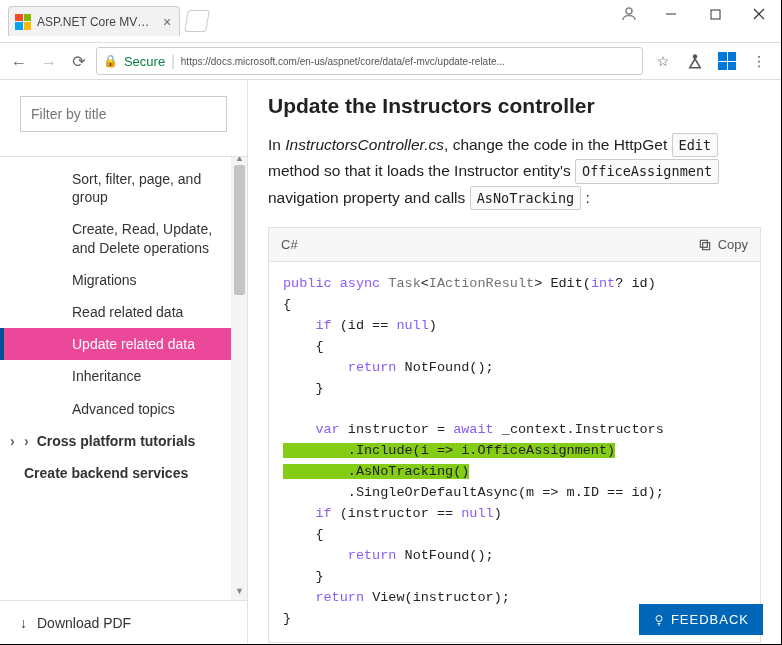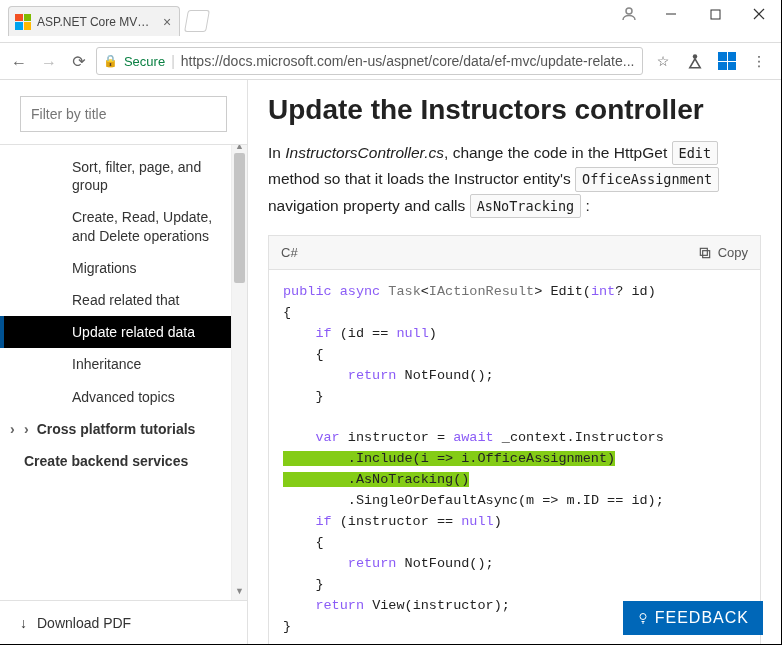--- a/index.html
+++ b/index.html
@@ -15,56 +15,56 @@
   .wincontrols { margin-left:auto; display:flex; align-items:center; height:28px;}
   .wc { width:44px; height:28px; display:flex; align-items:center; justify-content:center; color:#555; font-size:12px;}
   .acct { width:40px; height:28px; display:flex; align-items:center; justify-content:center; color:#777;}
   
   .addrbar { height: 38px; border-top:1px solid #ddd; border-bottom:1px solid #ddd; display:flex; align-items:center; padding: 0 6px; gap:4px;}
   .navbtn { width:26px; height:26px; display:flex; align-items:center; justify-content:center; color:#666; font-size:16px; border-radius:50%;}
   .navbtn.dis { color:#bbb;}
   .urlbox { flex:1; height:28px; border:1px solid #ccc; border-radius:3px; display:flex; align-items:center; padding:0 6px; gap:6px; overflow:hidden;}
   .lock { color:#0b8043; font-size:12px;}
   .secure { color:#0b8043; font-size:13px;}
-  .url { color:#555; font-size:14px; white-space:nowrap; overflow:hidden; text-overflow:ellipsis;}
+  .url { color:#555; font-size:10px; white-space:nowrap; overflow:hidden; text-overflow:ellipsis;}
   .right-icons { display:flex; align-items:center; gap:12px; padding:0 6px;}
   .ricon { width:20px; height:20px; display:flex; align-items:center; justify-content:center; color:#555;}
   .winlogo { width:18px; height:18px; display:grid; grid-template-columns:1fr 1fr; grid-template-rows:1fr 1fr; gap:1px;}
   .wl{background:#0078d7;}
   
   .page { display:flex; height:calc(645px - 80px); }
   .sidebar { width: 248px; border-right:1px solid #e1e1e1; padding: 16px 0 0 0; display:flex; flex-direction:column; position:relative;}
-  .filter { margin:0 20px 12px 20px; }
+  .filter { margin:0 20px 24px 20px; }
   .filter input { width:100%; height:36px; border:1px solid #ccc; padding:0 10px; font-size:14px; color:#555;}
   .navlist { flex:1; overflow:hidden; position:relative; border-top:1px solid #e1e1e1;}
   .nav-inner { padding: 6px 0 6px 0;}
   .item { padding: 7px 18px 7px 72px; font-size:14px; color:#333; line-height:1.3; cursor:pointer;}
   .item.lvl0 { padding-left:24px;font-weight:bold;}
-  .item.active { background:#000000; color:#fff; border-left:4px solid #005293; padding-left:68px;}
+  .item.active { background:#ec4899; color:#fff; border-left:4px solid #005293; padding-left:68px;}
   .item.exp::before { content:"›"; display:inline-block; transform:translate(-14px,0); position:absolute; color:#666;}
   .scrollbar { position:absolute; right:0; top:0; bottom:0; width:16px; background:#f4f4f4; border-left:1px solid #eee;}
   .thumb { position:absolute; left:2px; right:2px; background:#c4c4c4; border-radius:2px; top:8px; height:130px;}
   .sb-up,.sb-down{position:absolute;left:0;right:0;height:14px;text-align:center;color:#888;font-size:9px;}
   .sb-up{top:-4px;}.sb-down{bottom:0;height:14px;}
   .download { border-top:1px solid #e1e1e1; padding:14px 20px; font-size:14px; color:#333; display:flex; align-items:center; gap:10px; cursor:pointer;}
   
   .content { flex:1; padding: 10px 20px 12px 20px; overflow:hidden; position:relative;}
-  h1 { font-size:28px; font-weight:600; margin: 4px 0 14px 0; color:#222;}
+  h1 { font-size:21px; font-weight:600; margin: 4px 0 14px 0; color:#222;}
   .prose { font-size:15.5px; line-height:1.7; color:#222;}
   .prose i { font-style:italic;}
   .tag { display:inline-block; border:1px solid #ccc; background:#fafafa; padding:1px 6px; font-family:Consolas,monospace; font-size:13.5px; line-height:1.5; border-radius:2px; vertical-align:baseline;}
   .codebox { margin-top:16px; border:1px solid #e1e1e1;}
   .codehead { height:34px; display:flex; align-items:center; justify-content:space-between; padding:0 12px; background:#f7f7f7; border-bottom:1px solid #e1e1e1; font-size:13px; color:#555;}
   .copy { display:flex; align-items:center; gap:6px; cursor:pointer;justify-content:flex-end;}
   pre { font-family:Consolas,"Courier New",monospace; font-size:13.5px; line-height:1.55; padding:12px 14px; white-space:pre; overflow:auto; color:#222;}
   .kw { color:#8b5cf6;}
   .tp { color:#737373;}
   .hl { background:#84cc16;}
   
-  .feedback { position:absolute; right:18px; bottom:10px; background:#0067b8; color:#fff; padding:8px 14px; font-size:16px; letter-spacing:1px; display:flex; align-items:center; gap:6px; cursor:pointer;}
+  .feedback { position:absolute; right:18px; bottom:10px; background:#0067b8; color:#fff; padding:8px 14px; font-size:13px; letter-spacing:1px; display:flex; align-items:center; gap:6px; cursor:pointer;}
 </style>
 </head>
 <body>
 
 <div class="titlebar">
   <div class="tab">
     <span class="favicon">
         <span class="fav-a"></span>
         <span class="fav-b"></span>
         <span class="fav-c"></span>
@@ -133,21 +133,21 @@
 <div class="page">
   <div class="sidebar">
     <div class="filter">
       <input type="text" placeholder="Filter by title" style="">
     </div>
     <div class="navlist">
       <div class="nav-inner" id="nav-inner">
           <div class="item"><span>Sort, filter, page, and group</span></div>
           <div class="item"><span>Create, Read, Update, and Delete operations</span></div>
           <div class="item"><span>Migrations</span></div>
-          <div class="item"><span>Read related that</span></div>
+          <div class="item"><span>Read related data</span></div>
           <div class="item active"><span>Update related data</span></div>
           <div class="item"><span>Inheritance</span></div>
           <div class="item"><span>Advanced topics</span></div>
           <div class="item lvl0 exp"><span style="display: inline-block; margin-right: 8px; color: rgb(102, 102, 102);">›</span><span>Cross platform tutorials</span></div>
           <div class="item lvl0"><span>Create backend services</span></div>
         </div>
       <div class="scrollbar">
         <div class="sb-up">▲</div>
         <div class="thumb"></div>
         <div class="sb-down">▼</div>

